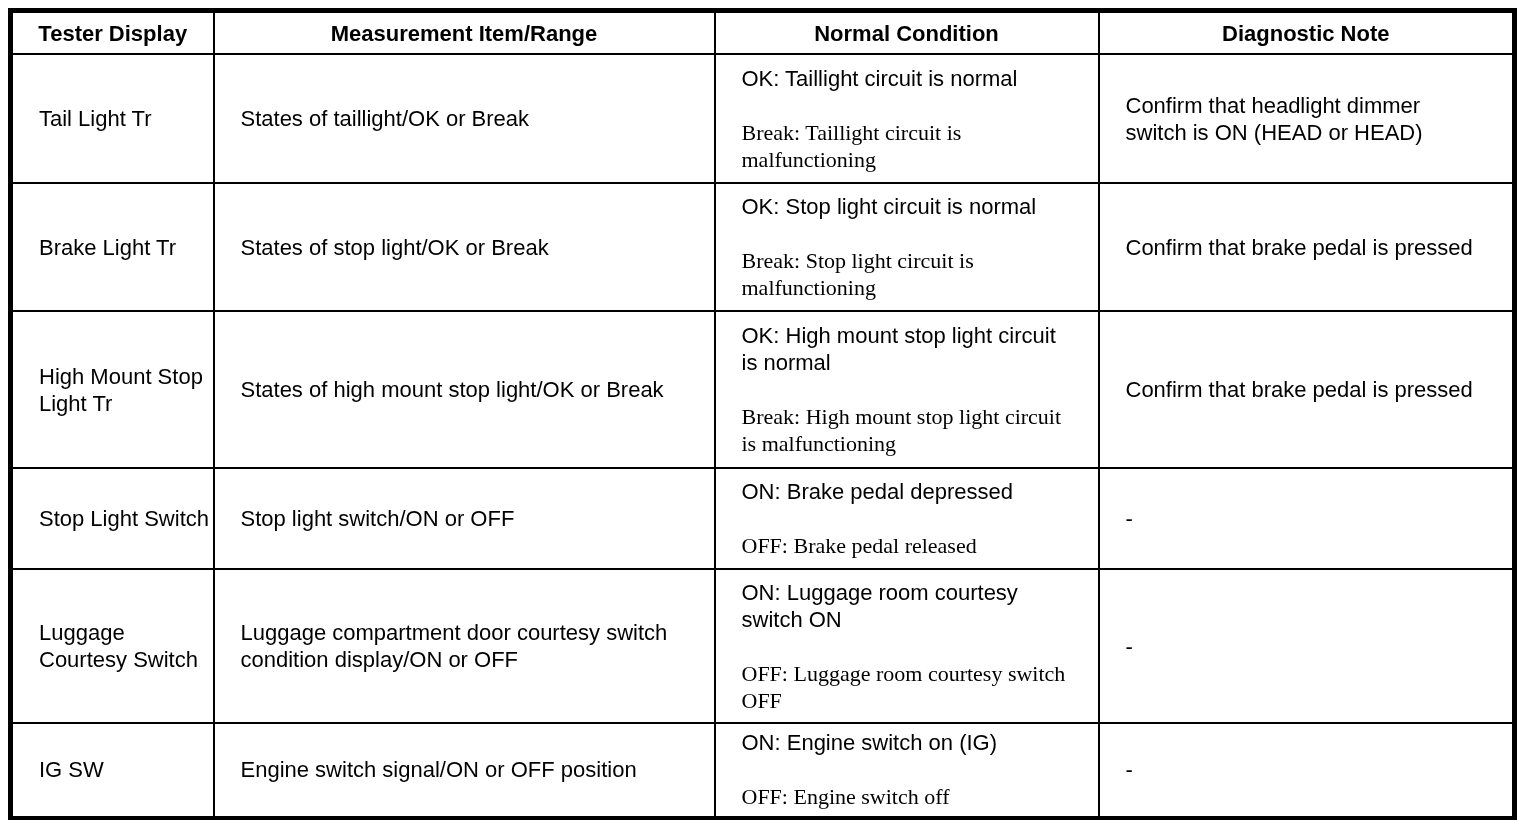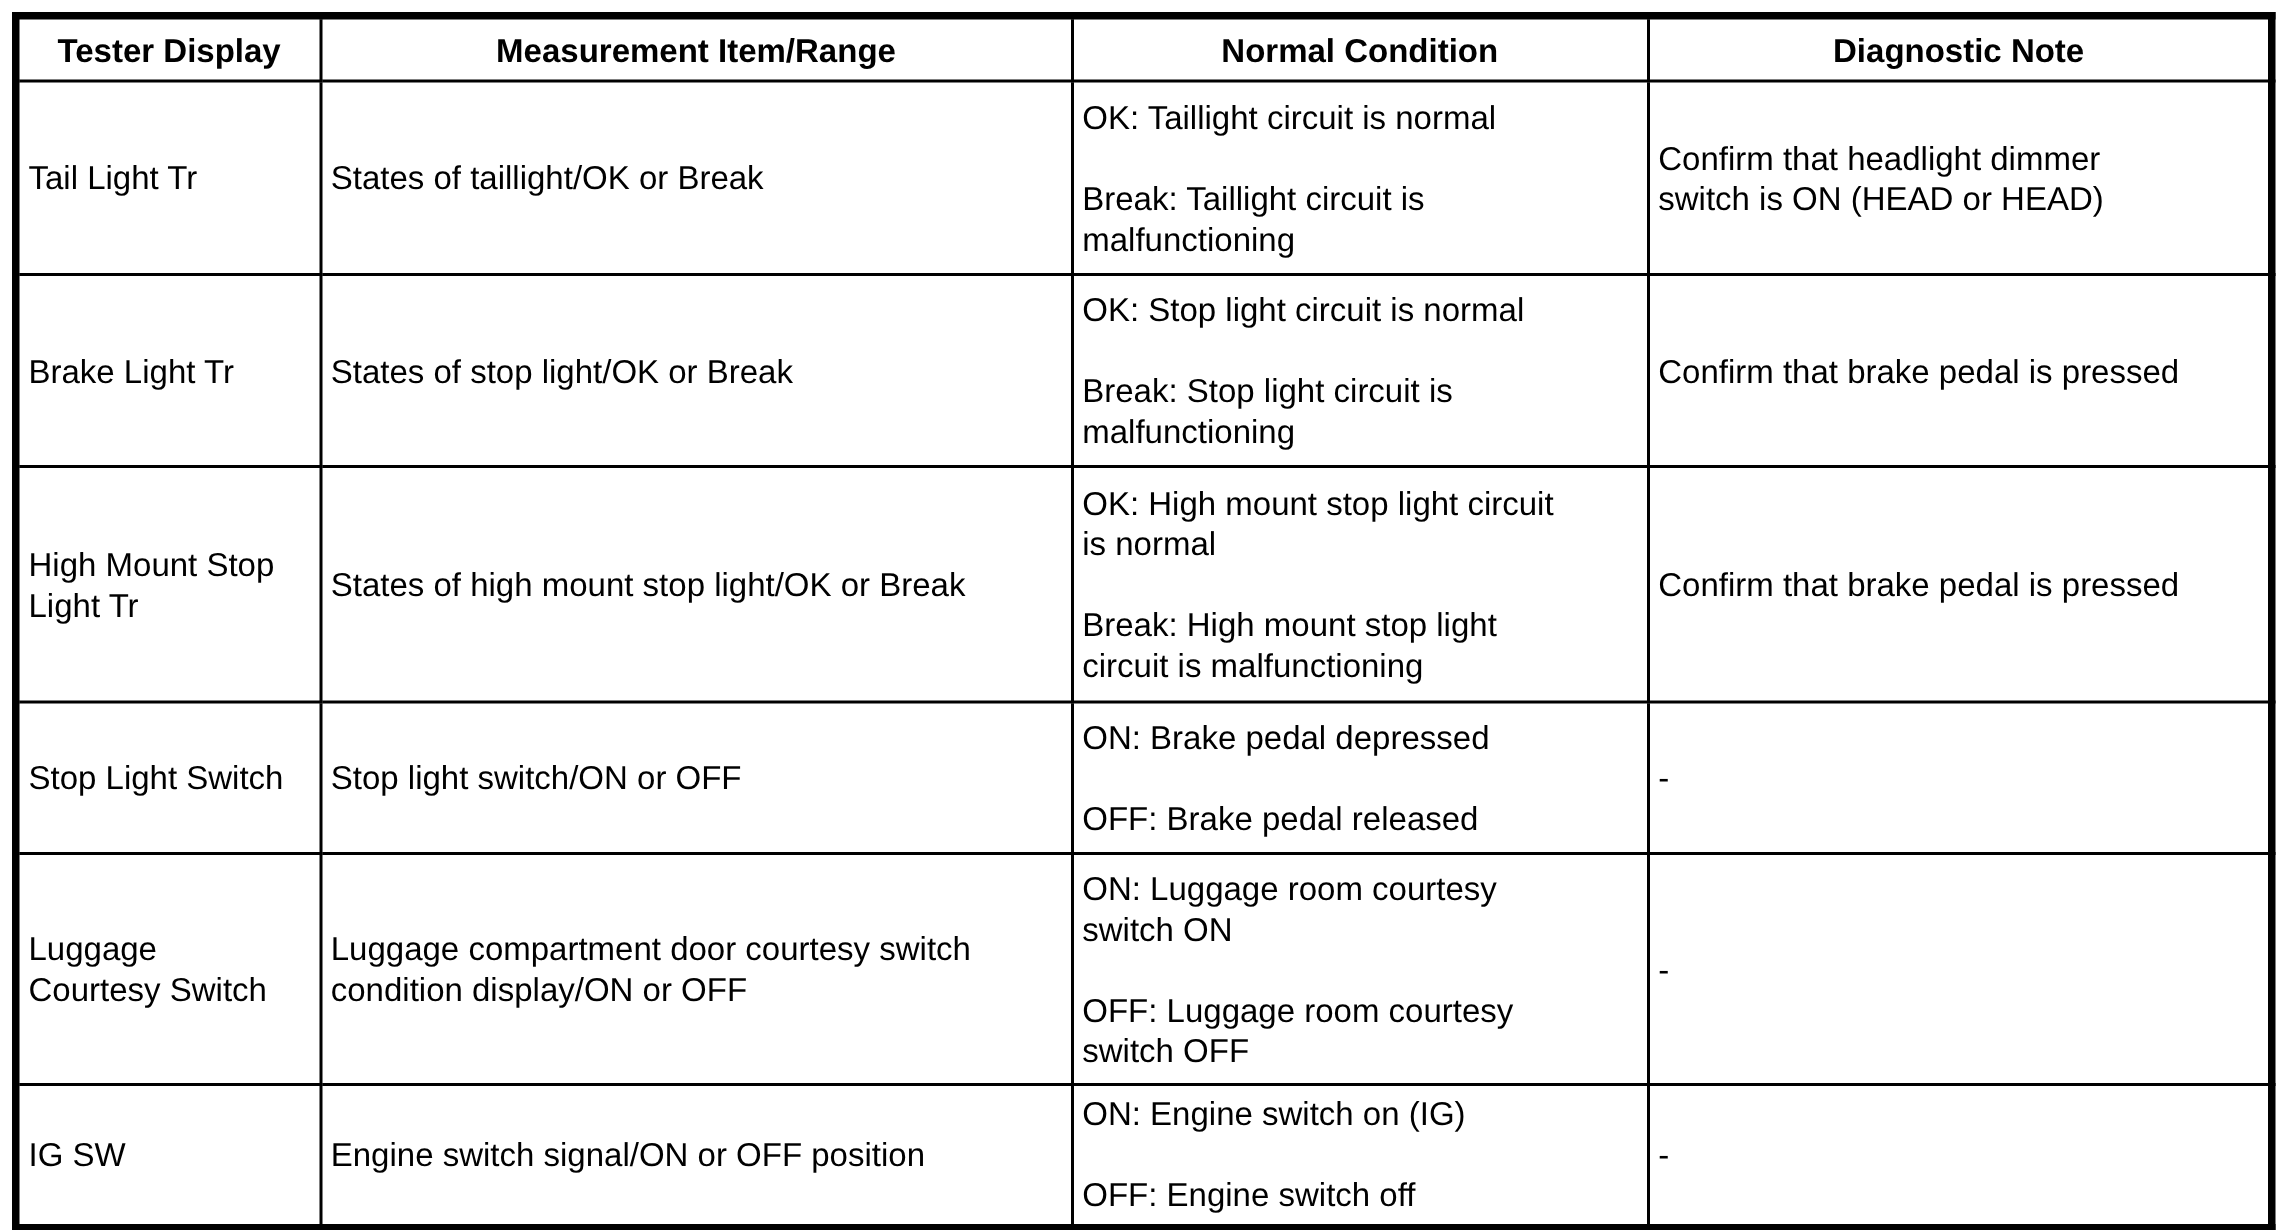--- a/index.html
+++ b/index.html
@@ -36,27 +36,28 @@
     color: #000000;
     overflow: hidden;
   }
   table.diag th {
     font-weight: bold;
     text-align: center;
     height: 40px;
   }
   td .inner {
     padding-left: 6px;
+    margin-left: 20px;
   }
   
   td.c1 .inner { width: 172px; }
   td.c2 .inner { width: 480px; }
   td.c3 .inner { width: 328px; }
   td.c4 .inner { width: 355px; }
-  .para + .para { margin-top: 27px; }
+  .para + .para { margin-top: 27px; font-family: Liberation Serif, serif; }
 </style>
 </head>
 <body>
 
 <div class="sheet">
   <table class="diag">
     <colgroup>
       <col style="width:203px">
       <col style="width:501px">
       <col style="width:384px">

